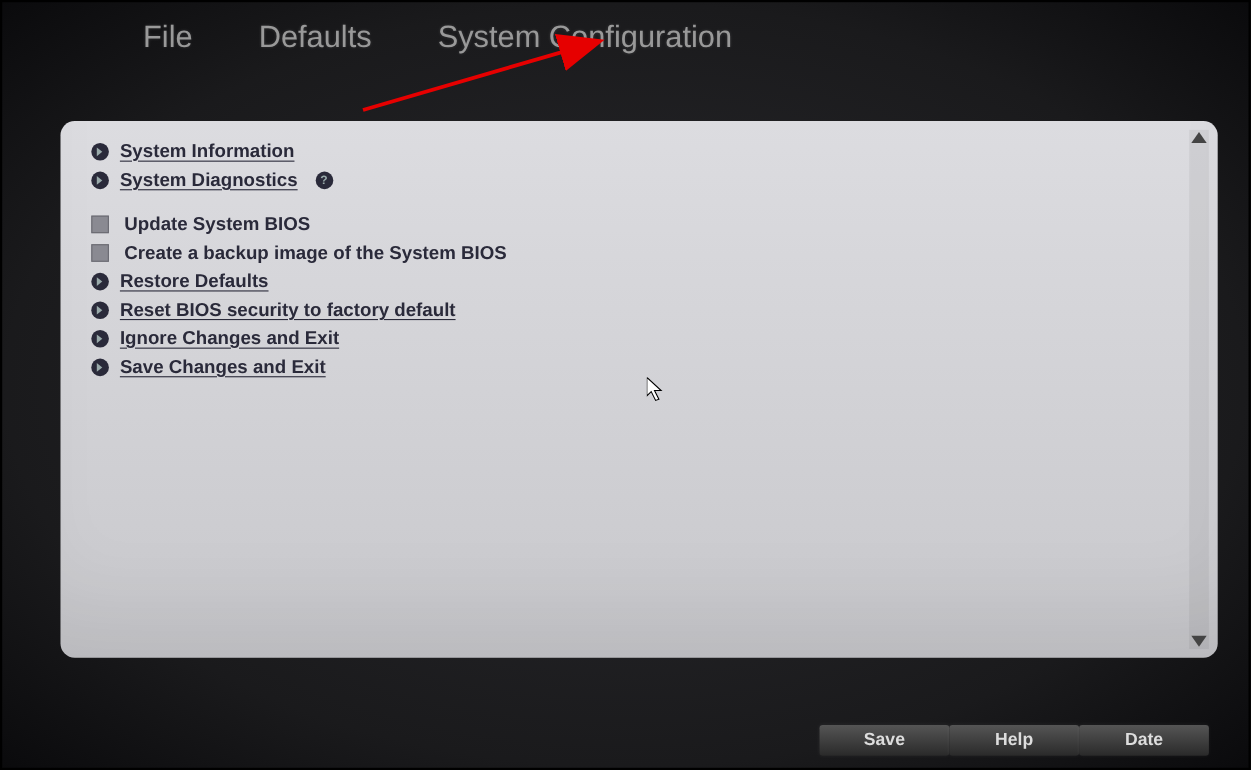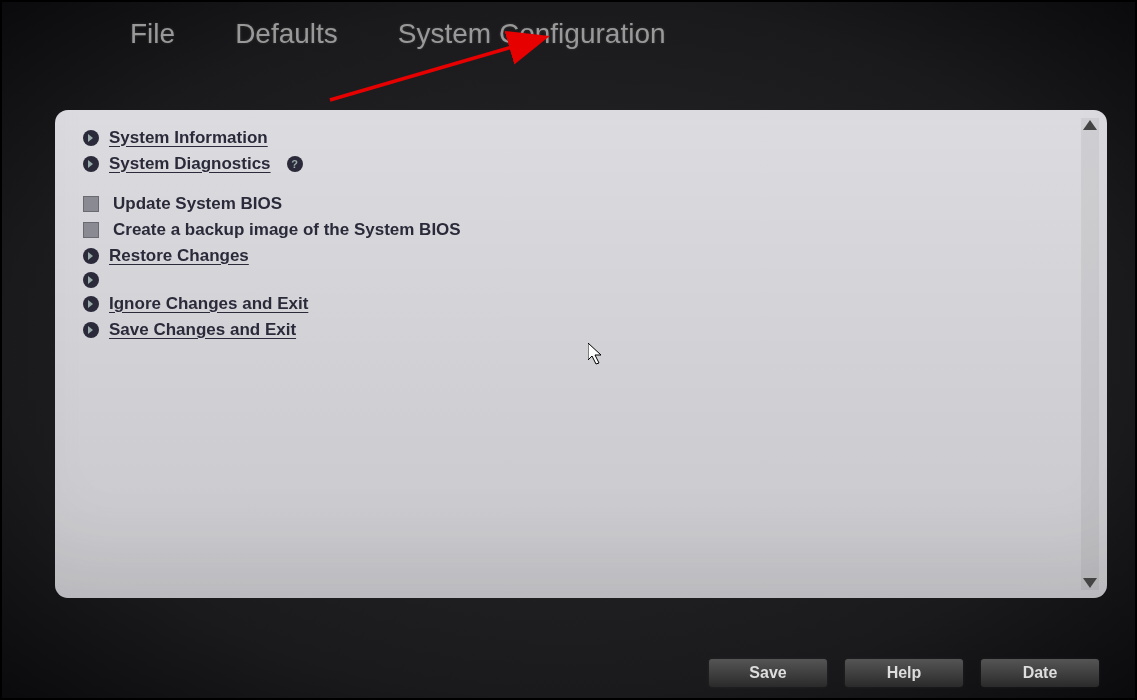--- a/index.html
+++ b/index.html
@@ -117,21 +117,20 @@
       display: inline-flex;
       align-items: center;
       justify-content: center;
       margin-left: 6px;
     }
     .button-bar {
       position: absolute;
       right: 38px;
       bottom: 13px;
       display: flex;
-      gap: 18px;
     }
     .bios-button {
       min-width: 118px;
       padding: 5px 18px;
       background: linear-gradient(180deg, #555 0%, #2a2a2a 100%);
       color: #ddd;
       border-radius: 3px;
       font-size: 16px;
       font-weight: bold;
       text-align: center;
@@ -188,24 +187,25 @@
         <div class="list-item">
           <div class="square-bullet"></div>
           <span class="plain-text">Update System BIOS</span>
         </div>
         <div class="list-item">
           <div class="square-bullet"></div>
           <span class="plain-text">Create a backup image of the System BIOS</span>
         </div>
         <div class="list-item">
           <div class="arrow-bullet"></div>
-          <span class="link-text">Restore Changes</span>
-        </div>
-        <div class="list-item">
-          <div class="arrow-bullet"></div>
+          <span class="link-text">Restore Defaults</span>
+        </div>
+        <div class="list-item">
+          <div class="arrow-bullet"></div>
+          <span class="link-text">Reset BIOS security to factory default</span>
         </div>
         <div class="list-item">
           <div class="arrow-bullet"></div>
           <span class="link-text">Ignore Changes and Exit</span>
         </div>
         <div class="list-item">
           <div class="arrow-bullet"></div>
           <span class="link-text">Save Changes and Exit</span>
         </div>
       </div>

